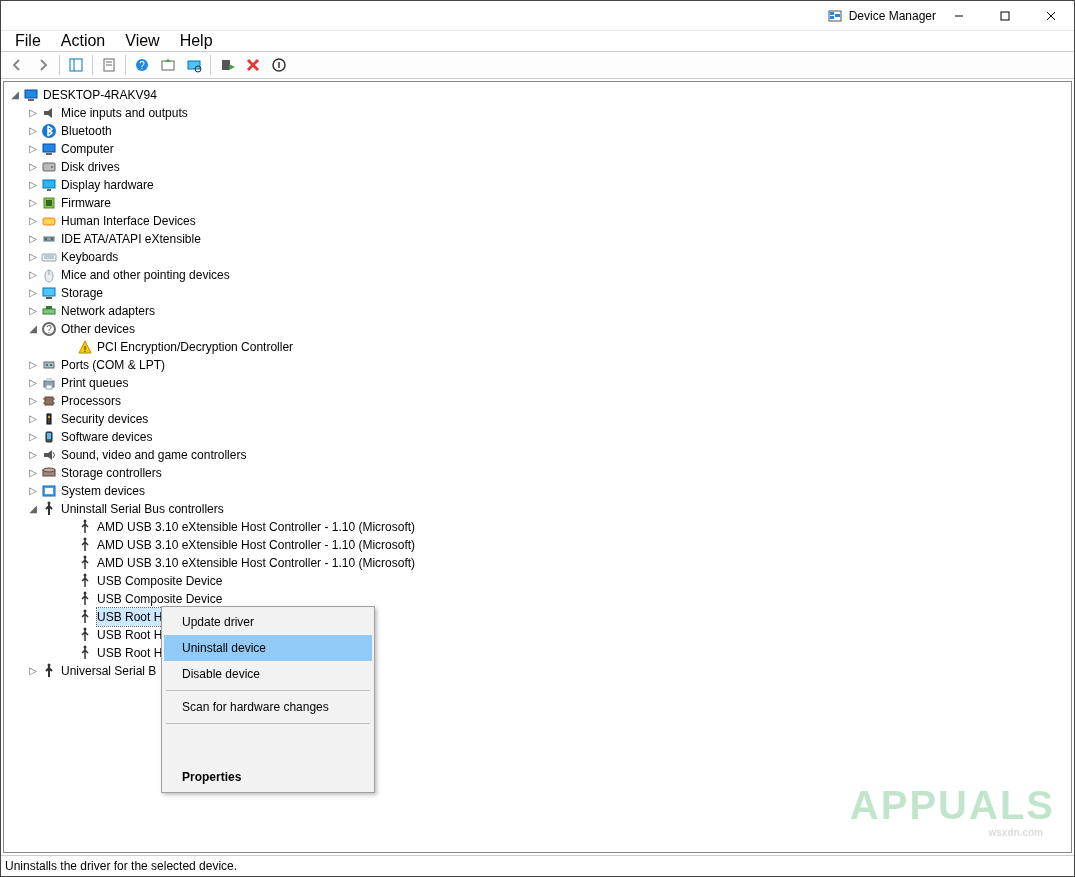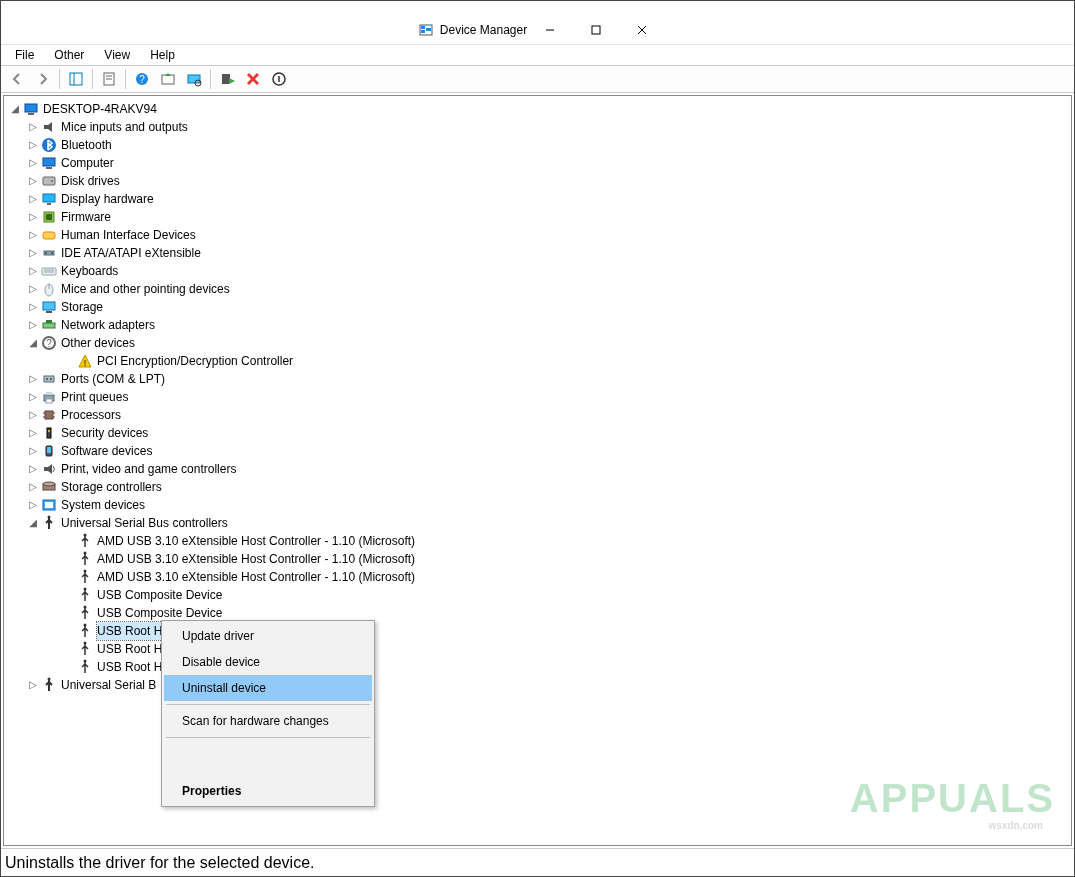--- a/index.html
+++ b/index.html
@@ -1,48 +1,48 @@
 <!DOCTYPE html>
 <html><head>
   <meta charset="utf-8">
   <style>
     * { margin: 0; padding: 0; box-sizing: border-box; font-family: "Segoe UI", Tahoma, sans-serif; }
     body { background: #fff; width: 1075px; height: 877px; overflow: hidden; font-size: 12px; }
     .window { border: 1px solid #444; width: 100%; height: 100%; display: flex; flex-direction: column; background: #fff; }
     
-    .titlebar { height: 30px; display: flex; align-items: center; justify-content: center; background: #fff; border-bottom: 1px solid #e5e5e5; margin-top: 14px; }
+    .titlebar { height: 30px; display: flex; align-items: center; justify-content: flex-end; background: #fff; border-bottom: 1px solid #e5e5e5; }
     .title-left { display: flex; align-items: center; padding-left: 8px; gap: 6px; }
     .title-icon { width: 16px; height: 16px; }
     .title-text { font-size: 12px; }
     .win-controls { display: flex; }
     .win-btn { width: 46px; height: 30px; display: flex; align-items: center; justify-content: center; background: transparent; border: none; font-size: 12px; cursor: pointer; }
     
     .menubar { height: 20px; display: flex; align-items: center; padding-left: 6px; gap: 4px; }
-    .menu-item { padding: 2px 8px; font-size: 12px; cursor: pointer; }
+    .menu-item { padding: 2px 8px; font-size: 16px; cursor: pointer; }
     
     .toolbar { height: 28px; border-top: 1px solid #ccc; border-bottom: 1px solid #ccc; display: flex; align-items: center; padding-left: 4px; gap: 2px; background: #fdfdfd; }
     .tool-btn { width: 24px; height: 24px; display: flex; align-items: center; justify-content: center; border: 1px solid transparent; cursor: pointer; }
     .tool-sep { width: 1px; height: 20px; background: #ccc; margin: 0 2px; }
     
     .tree-container { flex: 1; overflow: auto; border: 1px solid #888; margin: 2px; background: #fff; position: relative; }
     .tree { padding: 4px 4px; }
     .row { display: flex; align-items: center; height: 18px; line-height: 18px; white-space: nowrap; cursor: default; }
     .row .indent { display: inline-block; }
     .arrow { width: 14px; text-align: center; color: #666; cursor: pointer; font-size: 10px; }
     .icon-slot { width: 18px; height: 16px; display: inline-flex; align-items: center; justify-content: center; margin-right: 3px; }
     .label { font-size: 12px; }
     .row.selected .label { background: #cde8ff; outline: 1px dotted #666; }
     
     .ctx { position: absolute; background: #f2f2f2; border: 1px solid #a0a0a0; box-shadow: 2px 2px 4px rgba(0,0,0,.25); padding: 2px; font-size: 12px; min-width: 214px; z-index: 50; }
     .ctx-item { padding: 6px 18px; cursor: default; }
     .ctx-item:hover, .ctx-item.hovered { background: #91c9f7; }
     .ctx-sep { height: 1px; background: #c0c0c0; margin: 3px 2px; }
     .ctx-item.bold { font-weight: bold; margin-top: 40px; }
     
-    .statusbar { height: 28px; border-top: 1px solid #ccc; display: flex; align-items: center; padding-left: 4px; font-size: 16px; }
+    .statusbar { height: 21px; border-top: 1px solid #ccc; display: flex; align-items: center; padding-left: 4px; font-size: 12px; }
     
     .watermark { position: absolute; right: 16px; bottom: 24px; opacity: .3; font-size: 40px; font-weight: bold; color: #3a5; letter-spacing: 2px; pointer-events: none; }
     .watermark .small { position: absolute; right: 12px; bottom: -10px; font-size: 10px; color: #888; letter-spacing: 0; }
     
     .ic { width:16px; height:16px; display:inline-block; }
   </style>
 </head>
 <body>
 
 <svg width="0" height="0" style="position:absolute">
@@ -183,21 +183,21 @@
           <svg width="10" height="10">
             <line x1="1" y1="1" x2="9" y2="9" stroke="#000"></line>
             <line x1="9" y1="1" x2="1" y2="9" stroke="#000"></line>
           </svg>
         </button>
     </div>
   </div>
 
   <div class="menubar">
     <span class="menu-item">File</span>
-    <span class="menu-item">Other</span>
+    <span class="menu-item">Action</span>
     <span class="menu-item">View</span>
     <span class="menu-item">Help</span>
   </div>
 
   <div class="toolbar">
     <span class="tool-btn">
         <svg width="16" height="16">
           <path d="M10 3 L5 8 L10 13" fill="none" stroke="#888" stroke-width="2"></path>
         </svg>
       </span>
@@ -464,21 +464,21 @@
           <span class="label">Software devices</span>
         </div>
         <div class="row">
           <span class="indent" style="width:18px"></span>
           <span class="arrow">▷</span>
           <span class="icon-slot">
             <svg class="ic" viewBox="0 0 16 16">
               <use href="#ic-sound"></use>
             </svg>
           </span>
-          <span class="label">Print, video and game controllers</span>
+          <span class="label">Sound, video and game controllers</span>
         </div>
         <div class="row">
           <span class="indent" style="width:18px"></span>
           <span class="arrow">▷</span>
           <span class="icon-slot">
             <svg class="ic" viewBox="0 0 16 16">
               <use href="#ic-storage"></use>
             </svg>
           </span>
           <span class="label">Storage controllers</span>
@@ -494,21 +494,21 @@
           <span class="label">System devices</span>
         </div>
         <div class="row">
           <span class="indent" style="width:18px"></span>
           <span class="arrow">◢</span>
           <span class="icon-slot">
             <svg class="ic" viewBox="0 0 16 16">
               <use href="#ic-usb"></use>
             </svg>
           </span>
-          <span class="label">Universal Serial Bus controllers</span>
+          <span class="label">Uninstall Serial Bus controllers</span>
         </div>
         <div class="row">
           <span class="indent" style="width:54px"></span>
           <span class="arrow"></span>
           <span class="icon-slot">
             <svg class="ic" viewBox="0 0 16 16">
               <use href="#ic-usbdev"></use>
             </svg>
           </span>
           <span class="label">AMD USB 3.10 eXtensible Host Controller - 1.10 (Microsoft)</span>
@@ -590,22 +590,22 @@
             <svg class="ic" viewBox="0 0 16 16">
               <use href="#ic-usb"></use>
             </svg>
           </span>
           <span class="label">Universal Serial B</span>
         </div>
       </div>
 
     <div class="ctx" id="ctx" style="left:157px; top:524px">
       <div class="ctx-item">Update driver</div>
+      <div class="ctx-item hovered">Uninstall device</div>
       <div class="ctx-item">Disable device</div>
-      <div class="ctx-item hovered">Uninstall device</div>
       <div class="ctx-sep"></div>
       <div class="ctx-item">Scan for hardware changes</div>
       <div class="ctx-sep"></div>
       <div class="ctx-item bold">Properties</div>
     </div>
     <div class="watermark">
       <span>APPUALS</span>
       <span class="small">wsxdn.com</span>
     </div>
   </div>

